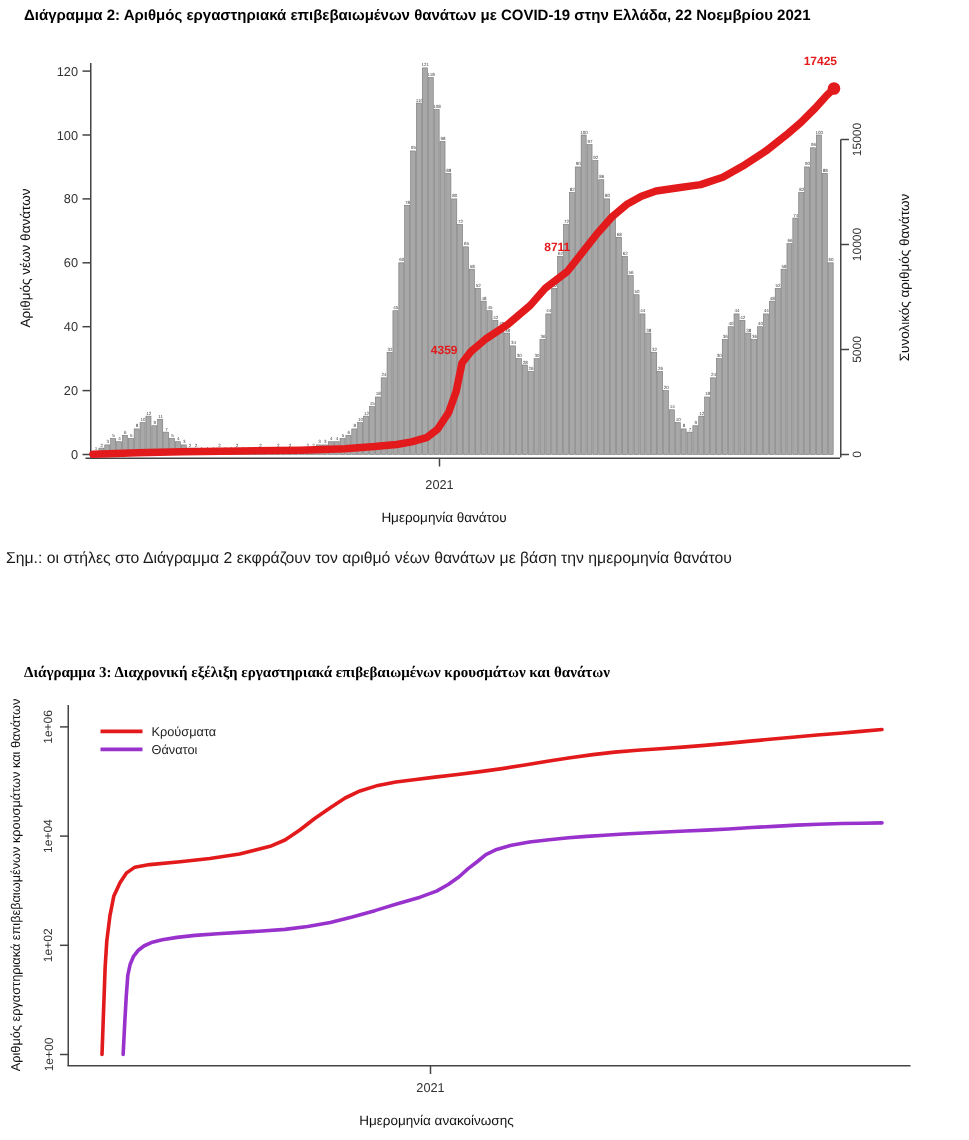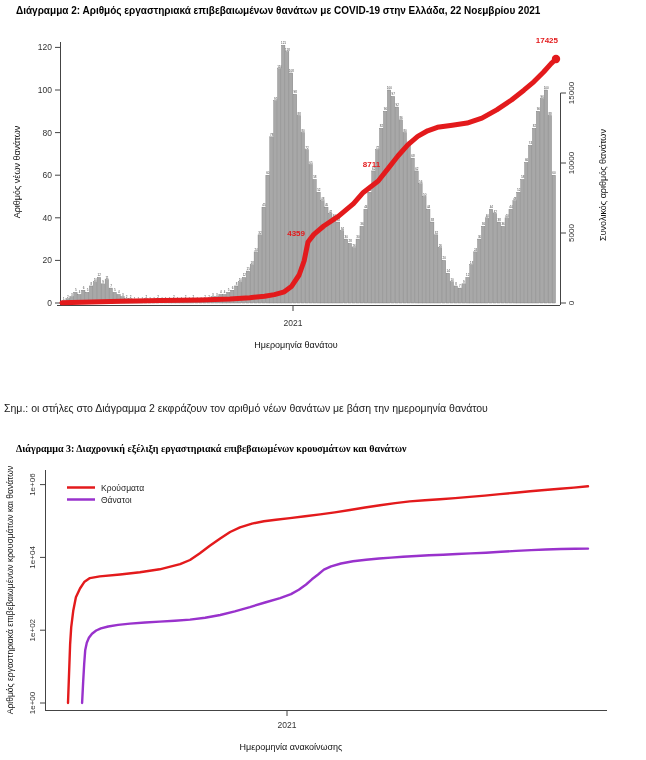--- a/index.html
+++ b/index.html
@@ -2,21 +2,21 @@
 <html><head>
 <meta charset="utf-8">
 <style>
   html,body{margin:0;padding:0;background:#fff;}
   .page{position:relative;width:646px;height:760px;background:#fff;overflow:hidden;
         font-family:"Liberation Sans","DejaVu Sans",sans-serif;color:#1a1a1a;}
   .chart-title{position:absolute;left:16px;width:100%;text-align:left;
         font-weight:bold;font-size:10px;color:#000;}
   #c2-title{top:5px;}
   #c3-title{top:443px;padding-right:20px;box-sizing:border-box;font-family:Liberation Serif, serif;}
-  .note{position:absolute;left:4px;right:6px;top:366px;font-size:10.5px;margin-top:36px;}
+  .note{position:absolute;left:4px;right:6px;top:366px;font-size:10.5px;}
   .para{position:absolute;left:4px;right:6px;top:395px;font-size:10.5px;
         text-align:justify;line-height:1.55;}
   svg{position:absolute;left:0;}
   #chart2{top:0;}
   #chart3{top:430px;}
   text{font-family:"Liberation Sans","DejaVu Sans",sans-serif;}
   .tick{font-size:8.5px;fill:#333;}
   .tickr{font-size:8px;fill:#333;}
   .axlab{font-size:9px;fill:#111;}
   .leg{font-size:8.5px;fill:#222;}

